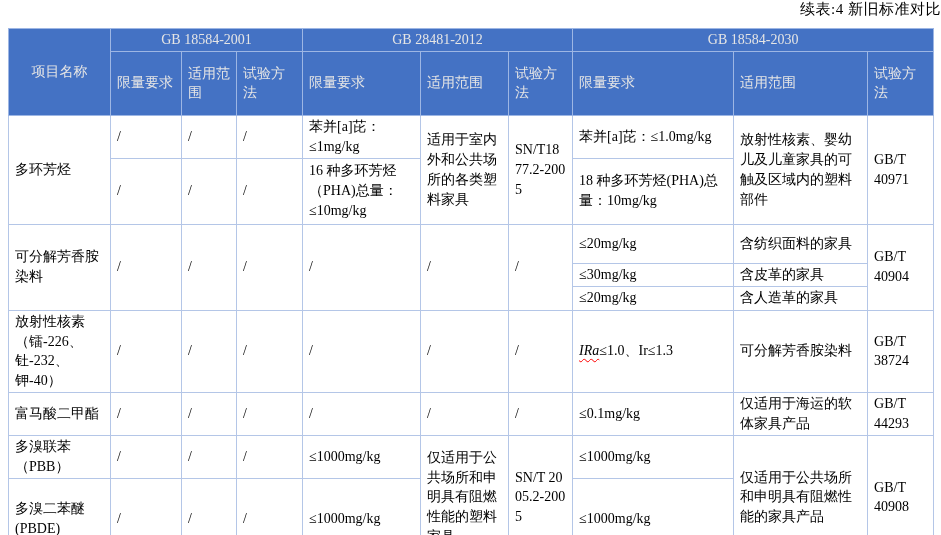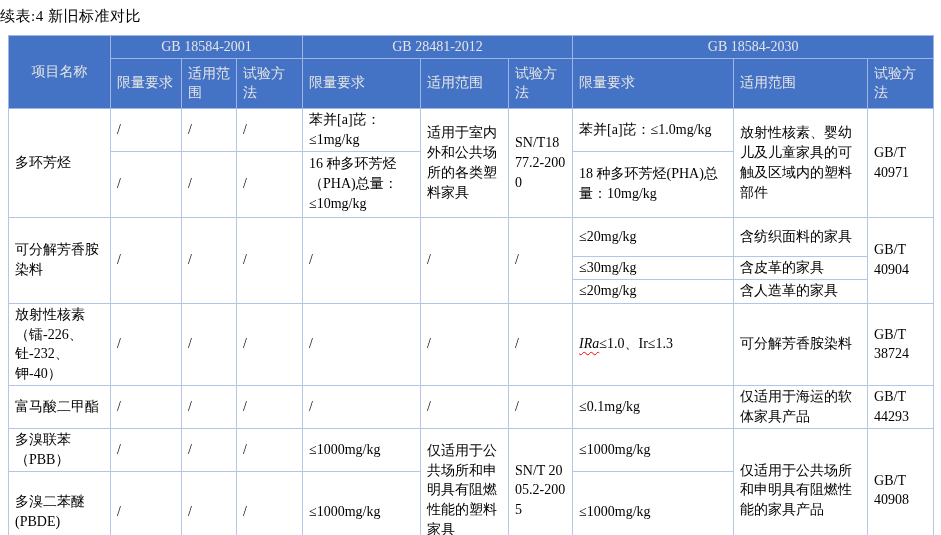--- a/index.html
+++ b/index.html
@@ -5,22 +5,21 @@
   html, body { margin: 0; padding: 0; }
   body {
     width: 941px; height: 535px;
     background: #ffffff;
     color: #000000;
     font-family: "Liberation Serif", "DejaVu Serif", serif;
     overflow: hidden;
   }
   .page-title {
     height: 28px;
-    padding-top: 7px;
-    text-align: left;
+    text-align: right;
     font-size: 15px;
     letter-spacing: 0.5px;
   }
   table.std {
     border-collapse: collapse;
     table-layout: fixed;
     margin-left: 8px;
     width: 925px;
     border-bottom: 3px solid #4472C4;
   }
@@ -36,21 +35,21 @@
   tr.hdr td {
     background: #4472C4;
     color: #e5e5e5;
     border-color: #9DB6E4;
   }
   tr.hdr-top td { text-align: center; }
   td.project-hdr { text-align: center; font-family: Liberation Serif, serif; }
   tr.hdr-sub td { text-align: left; }
   
   tr.h-top  { height: 20px; }
-  tr.h-sub  { height: 50px; }
+  tr.h-sub  { height: 64px; }
   tr.r1a { height: 41px; }
   tr.r1b { height: 66px; }
   tr.r2a { height: 39px; }
   tr.r2b { height: 23px; }
   tr.r2c { height: 24px; }
   tr.r3  { height: 64px; }
   tr.r4  { height: 38px; padding-left: 21px; }
   tr.r5  { height: 43px; }
   tr.r6  { height: 82px; }
   .brk { word-break: break-all; }
@@ -99,21 +98,21 @@
     <td>试验方法</td>
   </tr>
 
   <tr class="r1a">
     <td rowspan="2">多环芳烃</td>
     <td>/</td>
     <td>/</td>
     <td>/</td>
     <td>苯并[a]芘：≤1mg/kg</td>
     <td rowspan="2">适用于室内外和公共场所的各类塑料家具</td>
-    <td rowspan="2" class="brk">SN/T1877.2-2000</td>
+    <td rowspan="2" class="brk">SN/T1877.2-2005</td>
     <td>苯并[a]芘：≤1.0mg/kg</td>
     <td rowspan="2">放射性核素、婴幼儿及儿童家具的可触及区域内的塑料部件</td>
     <td rowspan="2">GB/T 40971</td>
   </tr>
   <tr class="r1b">
     <td>/</td>
     <td>/</td>
     <td>/</td>
     <td>16 种多环芳烃（PHA)总量：≤10mg/kg</td>
     <td>18 种多环芳烃(PHA)总量：10mg/kg</td>

